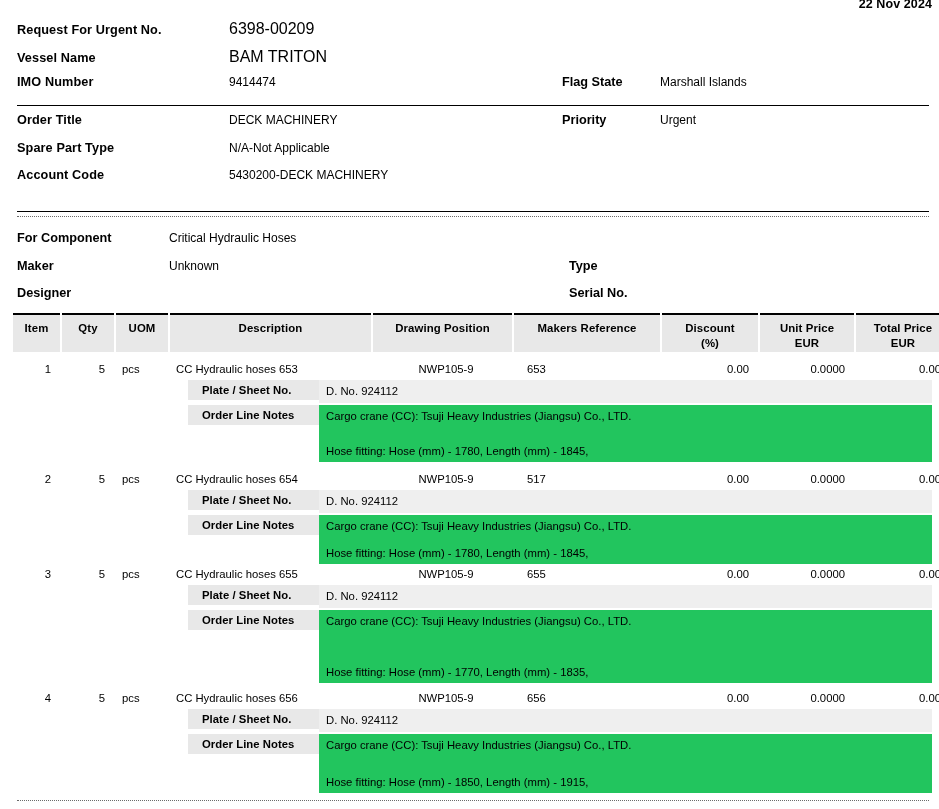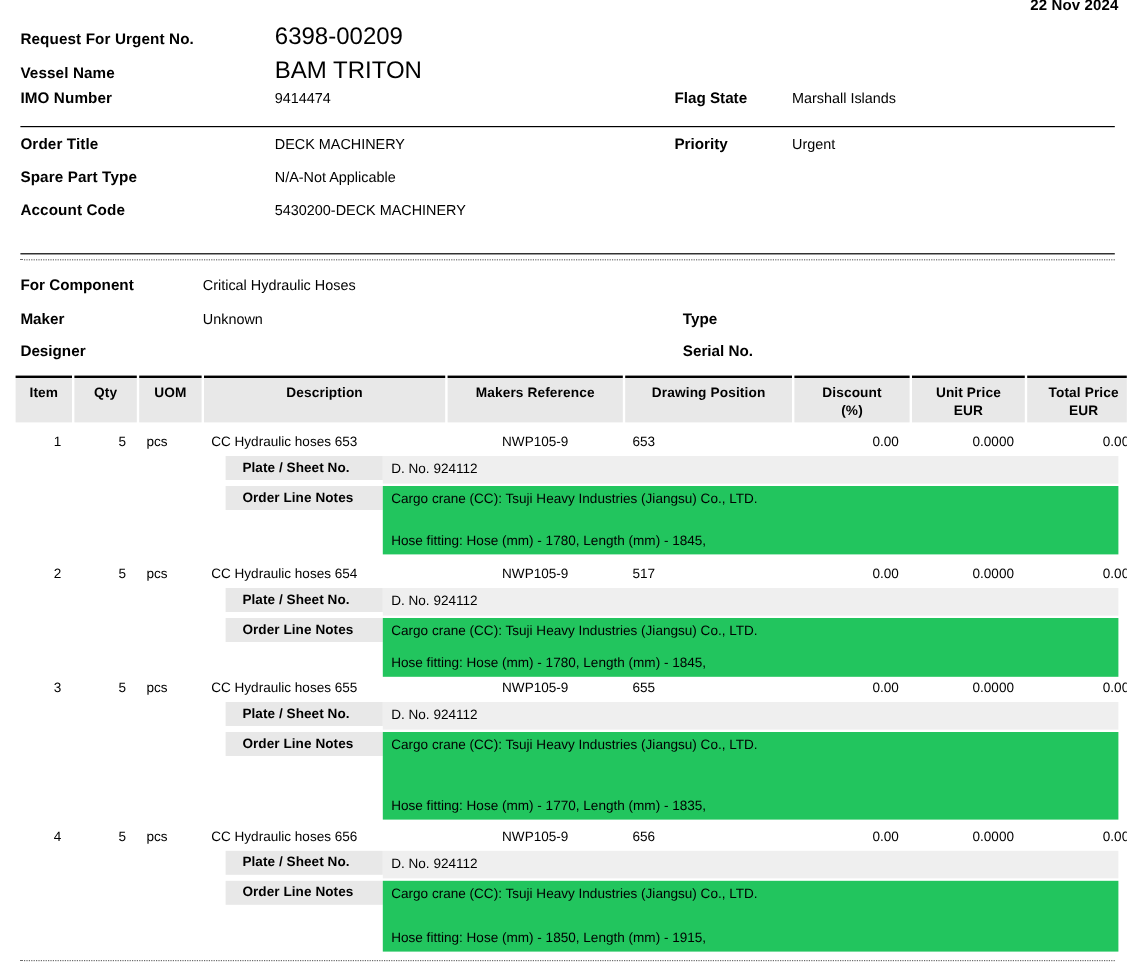--- a/index.html
+++ b/index.html
@@ -43,21 +43,21 @@
     font-size: 12.7px;
     font-weight: bold;
     letter-spacing: 0.1px;
     flex: 0 0 212px;
   }
   .m-value {
     font-size: 12px;
     flex: 0 0 333px;
   }
   .m-value.big {
-    font-size: 20px;
+    font-size: 16px;
   }
   .m-label2 {
     width: 98px;
     font-size: 12.7px;
     font-weight: bold;
     flex: 0 0 98px;
   }
   .m-value2 {
     font-size: 12px;
     flex: 1 1 auto;
@@ -285,26 +285,26 @@
         <span class="l2"></span>
       </div>
       <div class="th col-uom">
         <span>UOM</span>
         <span class="l2"></span>
       </div>
       <div class="th col-desc">
         <span>Description</span>
         <span class="l2"></span>
       </div>
+      <div class="th col-dpos">
+        <span>Drawing Position</span>
+        <span class="l2"></span>
+      </div>
       <div class="th col-mref">
         <span>Makers Reference</span>
-        <span class="l2"></span>
-      </div>
-      <div class="th col-dpos">
-        <span>Drawing Position</span>
         <span class="l2"></span>
       </div>
       <div class="th col-disc">
         <span>Discount</span>
         <span class="l2">(%)</span>
       </div>
       <div class="th col-unit">
         <span>Unit Price</span>
         <span class="l2">EUR</span>
       </div>

